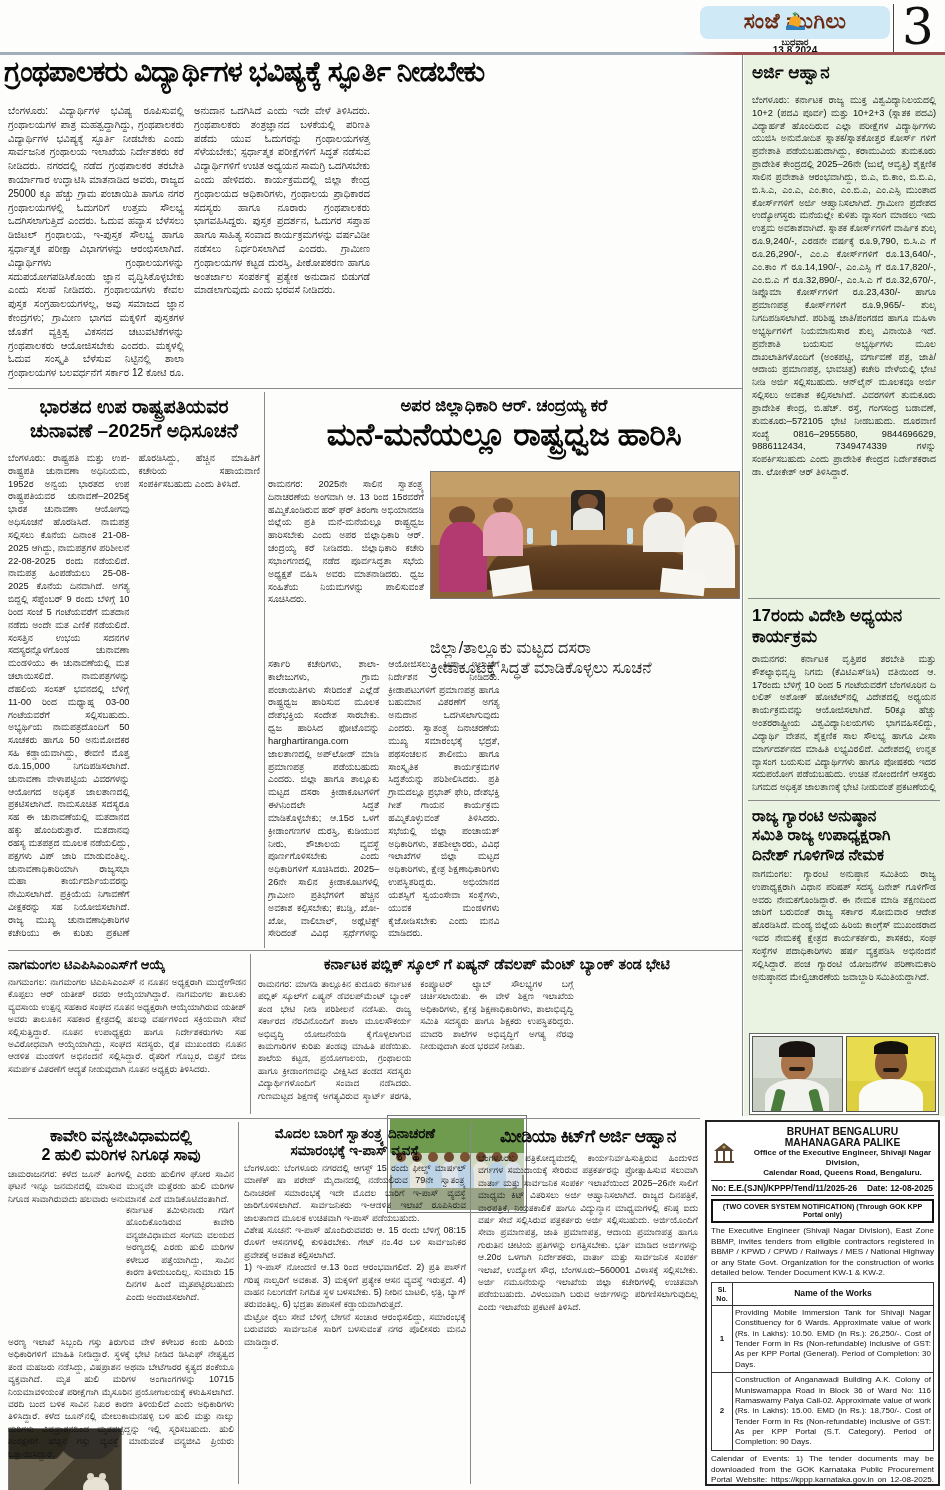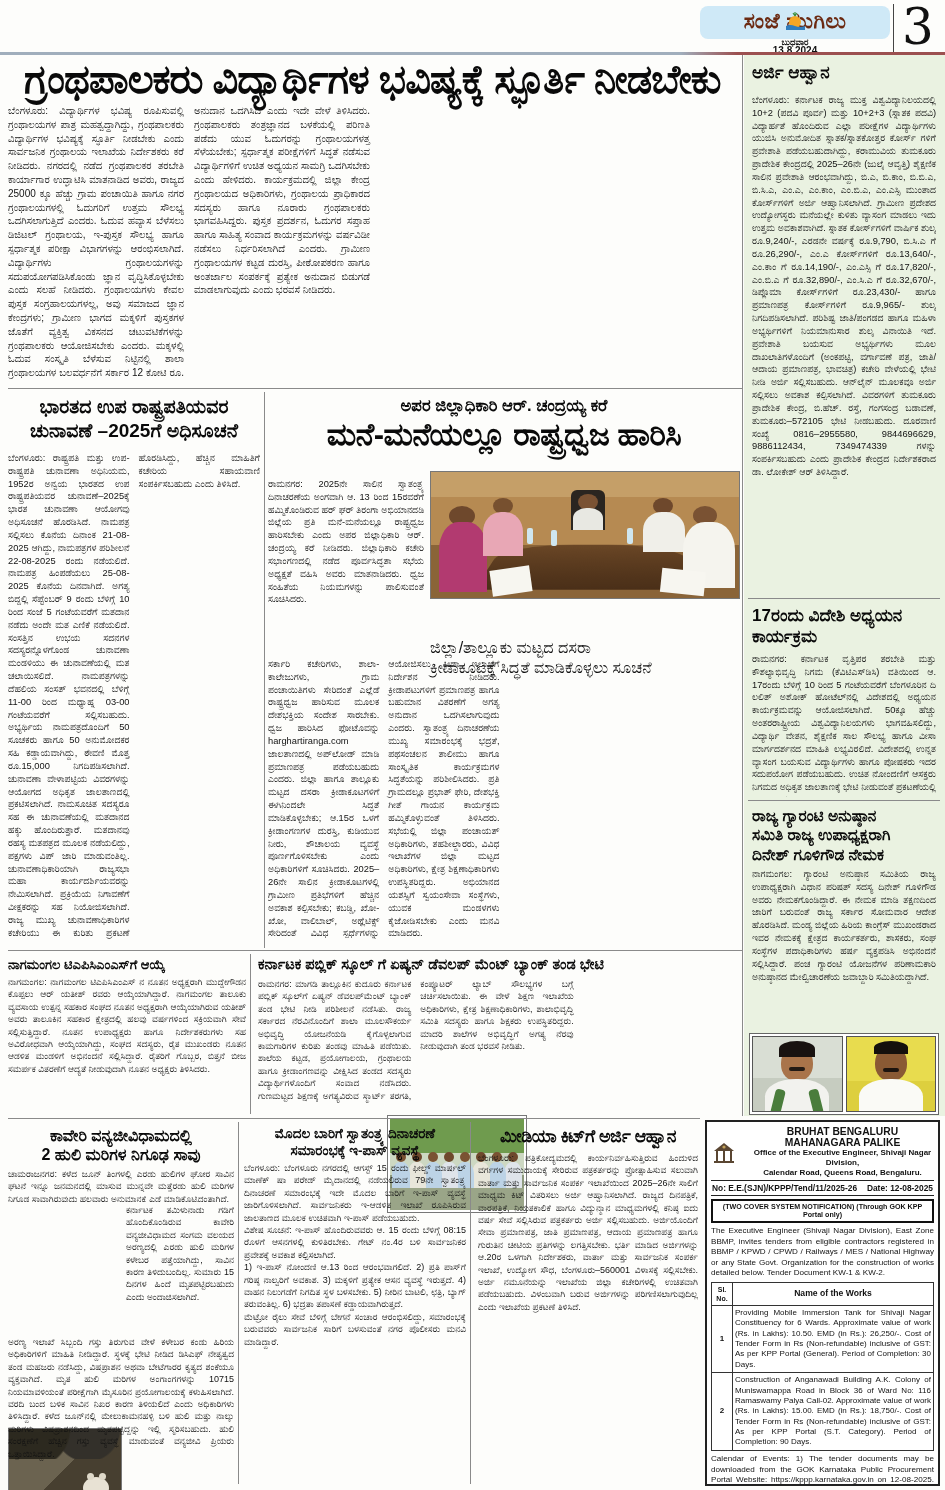--- a/index.html
+++ b/index.html
@@ -47,21 +47,21 @@
     <path d="M2 14 Q6 12 11 14 Q16 16 21 14 L21 18 L2 18 Z" fill="#2e7dbd"></path>
     <path d="M11 4 L9 1 M11 4 L13 1 M11 4 L11 0" stroke="#3d8f3d" stroke-width="1.2" fill="none"></path>
   </svg>
 </div>
 <div class="abs mast-sub" style="left:700px;top:37px;width:190px;text-align:center;">ಬುಧವಾರ</div>
 <div class="abs" style="left:700px;top:45px;width:190px;text-align:center;font-size:10px;font-weight:bold;">13.8.2024</div>
 <div class="abs vline" style="left:893px;top:4px;height:48px;background:#444;"></div>
 <div class="abs pageno" style="left:902px;top:2px;">3</div>
 <div class="abs toprule" style="left:0;top:52px;width:945px;"></div>
 
-<div class="abs hl" style="left:24px;top:57px;width:734px;font-size:40px;line-height:1.1;letter-spacing:-1px;white-space:nowrap;">ಗ್ರಂಥಪಾಲಕರು ವಿದ್ಯಾರ್ಥಿಗಳ ಭವಿಷ್ಯಕ್ಕೆ ಸ್ಫೂರ್ತಿ ನೀಡಬೇಕು</div>
+<div class="abs hl" style="left:4px;top:57px;width:734px;font-size:28px;line-height:1.1;letter-spacing:-1px;white-space:nowrap;">ಗ್ರಂಥಪಾಲಕರು ವಿದ್ಯಾರ್ಥಿಗಳ ಭವಿಷ್ಯಕ್ಕೆ ಸ್ಫೂರ್ತಿ ನೀಡಬೇಕು</div>
 <div class="abs bodytxt" style="left:8px;top:104px;width:734px;height:280px;column-count:4;column-gap:10px;font-size:10px;">ಬೆಂಗಳೂರು: ವಿದ್ಯಾರ್ಥಿಗಳ ಭವಿಷ್ಯ ರೂಪಿಸುವಲ್ಲಿ ಗ್ರಂಥಾಲಯಗಳ ಪಾತ್ರ ಮಹತ್ವದ್ದಾಗಿದ್ದು, ಗ್ರಂಥಪಾಲಕರು ವಿದ್ಯಾರ್ಥಿಗಳ ಭವಿಷ್ಯಕ್ಕೆ ಸ್ಫೂರ್ತಿ ನೀಡಬೇಕು ಎಂದು ಸಾರ್ವಜನಿಕ ಗ್ರಂಥಾಲಯ ಇಲಾಖೆಯ ನಿರ್ದೇಶಕರು ಕರೆ ನೀಡಿದರು. ನಗರದಲ್ಲಿ ನಡೆದ ಗ್ರಂಥಪಾಲಕರ ತರಬೇತಿ ಕಾರ್ಯಾಗಾರ ಉದ್ಘಾಟಿಸಿ ಮಾತನಾಡಿದ ಅವರು, ರಾಜ್ಯದ 25000 ಕ್ಕೂ ಹೆಚ್ಚು ಗ್ರಾಮ ಪಂಚಾಯಿತಿ ಹಾಗೂ ನಗರ ಗ್ರಂಥಾಲಯಗಳಲ್ಲಿ ಓದುಗರಿಗೆ ಉತ್ತಮ ಸೌಲಭ್ಯ ಒದಗಿಸಲಾಗುತ್ತಿದೆ ಎಂದರು. ಓದುವ ಹವ್ಯಾಸ ಬೆಳೆಸಲು ಡಿಜಿಟಲ್ ಗ್ರಂಥಾಲಯ, ಇ-ಪುಸ್ತಕ ಸೌಲಭ್ಯ ಹಾಗೂ ಸ್ಪರ್ಧಾತ್ಮಕ ಪರೀಕ್ಷಾ ವಿಭಾಗಗಳನ್ನು ಆರಂಭಿಸಲಾಗಿದೆ. ವಿದ್ಯಾರ್ಥಿಗಳು ಗ್ರಂಥಾಲಯಗಳನ್ನು ಸದುಪಯೋಗಪಡಿಸಿಕೊಂಡು ಜ್ಞಾನ ವೃದ್ಧಿಸಿಕೊಳ್ಳಬೇಕು ಎಂದು ಸಲಹೆ ನೀಡಿದರು. ಗ್ರಂಥಾಲಯಗಳು ಕೇವಲ ಪುಸ್ತಕ ಸಂಗ್ರಹಾಲಯಗಳಲ್ಲ, ಅವು ಸಮಾಜದ ಜ್ಞಾನ ಕೇಂದ್ರಗಳು; ಗ್ರಾಮೀಣ ಭಾಗದ ಮಕ್ಕಳಿಗೆ ಪುಸ್ತಕಗಳ ಜೊತೆಗೆ ವ್ಯಕ್ತಿತ್ವ ವಿಕಸನದ ಚಟುವಟಿಕೆಗಳನ್ನು ಗ್ರಂಥಪಾಲಕರು ಆಯೋಜಿಸಬೇಕು ಎಂದರು. ಮಕ್ಕಳಲ್ಲಿ ಓದುವ ಸಂಸ್ಕೃತಿ ಬೆಳೆಸುವ ನಿಟ್ಟಿನಲ್ಲಿ ಶಾಲಾ ಗ್ರಂಥಾಲಯಗಳ ಬಲವರ್ಧನೆಗೆ ಸರ್ಕಾರ 12 ಕೋಟಿ ರೂ. ಅನುದಾನ ಒದಗಿಸಿದೆ ಎಂದು ಇದೇ ವೇಳೆ ತಿಳಿಸಿದರು. ಗ್ರಂಥಪಾಲಕರು ತಂತ್ರಜ್ಞಾನದ ಬಳಕೆಯಲ್ಲಿ ಪರಿಣತಿ ಪಡೆದು ಯುವ ಓದುಗರನ್ನು ಗ್ರಂಥಾಲಯಗಳತ್ತ ಸೆಳೆಯಬೇಕು; ಸ್ಪರ್ಧಾತ್ಮಕ ಪರೀಕ್ಷೆಗಳಿಗೆ ಸಿದ್ಧತೆ ನಡೆಸುವ ವಿದ್ಯಾರ್ಥಿಗಳಿಗೆ ಉಚಿತ ಅಧ್ಯಯನ ಸಾಮಗ್ರಿ ಒದಗಿಸಬೇಕು ಎಂದು ಹೇಳಿದರು. ಕಾರ್ಯಕ್ರಮದಲ್ಲಿ ಜಿಲ್ಲಾ ಕೇಂದ್ರ ಗ್ರಂಥಾಲಯದ ಅಧಿಕಾರಿಗಳು, ಗ್ರಂಥಾಲಯ ಪ್ರಾಧಿಕಾರದ ಸದಸ್ಯರು ಹಾಗೂ ನೂರಾರು ಗ್ರಂಥಪಾಲಕರು ಭಾಗವಹಿಸಿದ್ದರು. ಪುಸ್ತಕ ಪ್ರದರ್ಶನ, ಓದುಗರ ಸಪ್ತಾಹ ಹಾಗೂ ಸಾಹಿತ್ಯ ಸಂವಾದ ಕಾರ್ಯಕ್ರಮಗಳನ್ನು ವರ್ಷವಿಡೀ ನಡೆಸಲು ನಿರ್ಧರಿಸಲಾಗಿದೆ ಎಂದರು. ಗ್ರಾಮೀಣ ಗ್ರಂಥಾಲಯಗಳ ಕಟ್ಟಡ ದುರಸ್ತಿ, ಪೀಠೋಪಕರಣ ಹಾಗೂ ಅಂತರ್ಜಾಲ ಸಂಪರ್ಕಕ್ಕೆ ಪ್ರತ್ಯೇಕ ಅನುದಾನ ಬಿಡುಗಡೆ ಮಾಡಲಾಗುವುದು ಎಂದು ಭರವಸೆ ನೀಡಿದರು.</div>
 <div class="abs hline" style="left:8px;top:388px;width:734px;"></div>
 
 <div class="abs" style="left:744px;top:55px;width:201px;height:1061px;background:#eaf2e1;"></div>
 <div class="abs vline" style="left:742px;top:55px;height:1061px;"></div>
 
 <div class="abs hl" style="left:752px;top:63px;width:184px;font-size:17px;">ಅರ್ಜಿ ಆಹ್ವಾನ</div>
 <div class="abs bodytxt" style="left:752px;top:94px;width:184px;height:500px;font-size:9.3px;">ಬೆಂಗಳೂರು: ಕರ್ನಾಟಕ ರಾಜ್ಯ ಮುಕ್ತ ವಿಶ್ವವಿದ್ಯಾನಿಲಯದಲ್ಲಿ 10+2 (ಪದವಿ ಪೂರ್ವ) ಮತ್ತು 10+2+3 (ಸ್ನಾತಕ ಪದವಿ) ವಿದ್ಯಾರ್ಹತೆ ಹೊಂದಿರುವ ಎಲ್ಲಾ ಪರೀಕ್ಷೆಗಳ ವಿದ್ಯಾರ್ಥಿಗಳು ಯುಜಿಸಿ ಅನುಮೋದಿತ ಸ್ನಾತಕ/ಸ್ನಾತಕೋತ್ತರ ಕೋರ್ಸ್ ಗಳಿಗೆ ಪ್ರವೇಶಾತಿ ಪಡೆಯಬಹುದಾಗಿದ್ದು, ಕರಾಮುವಿಯ ತುಮಕೂರು ಪ್ರಾದೇಶಿಕ ಕೇಂದ್ರದಲ್ಲಿ 2025–26ನೇ (ಜುಲೈ ಆವೃತ್ತಿ) ಶೈಕ್ಷಣಿಕ ಸಾಲಿನ ಪ್ರವೇಶಾತಿ ಆರಂಭವಾಗಿದ್ದು, ಬಿ.ಎ, ಬಿ.ಕಾಂ, ಬಿ.ಬಿ.ಎ, ಬಿ.ಸಿ.ಎ, ಎಂ.ಎ, ಎಂ.ಕಾಂ, ಎಂ.ಬಿ.ಎ, ಎಂ.ಎಸ್ಸಿ ಮುಂತಾದ ಕೋರ್ಸ್‌ಗಳಿಗೆ ಅರ್ಜಿ ಆಹ್ವಾನಿಸಲಾಗಿದೆ. ಗ್ರಾಮೀಣ ಪ್ರದೇಶದ ಉದ್ಯೋಗಸ್ಥರು ಮನೆಯಲ್ಲೇ ಕುಳಿತು ವ್ಯಾಸಂಗ ಮಾಡಲು ಇದು ಉತ್ತಮ ಅವಕಾಶವಾಗಿದೆ. ಸ್ನಾತಕ ಕೋರ್ಸ್‌ಗಳಿಗೆ ವಾರ್ಷಿಕ ಶುಲ್ಕ ರೂ.9,240/-, ಎರಡನೇ ವರ್ಷಕ್ಕೆ ರೂ.9,790, ಬಿ.ಸಿ.ಎ ಗೆ ರೂ.26,290/-, ಎಂ.ಎ ಕೋರ್ಸ್‌ಗಳಿಗೆ ರೂ.13,640/-, ಎಂ.ಕಾಂ ಗೆ ರೂ.14,190/-, ಎಂ.ಎಸ್ಸಿ ಗೆ ರೂ.17,820/-, ಎಂ.ಬಿ.ಎ ಗೆ ರೂ.32,890/-, ಎಂ.ಸಿ.ಎ ಗೆ ರೂ.32,670/-, ಡಿಪ್ಲೊಮಾ ಕೋರ್ಸ್‌ಗಳಿಗೆ ರೂ.23,430/- ಹಾಗೂ ಪ್ರಮಾಣಪತ್ರ ಕೋರ್ಸ್‌ಗಳಿಗೆ ರೂ.9,965/- ಶುಲ್ಕ ನಿಗದಿಪಡಿಸಲಾಗಿದೆ. ಪರಿಶಿಷ್ಟ ಜಾತಿ/ಪಂಗಡದ ಹಾಗೂ ಮಹಿಳಾ ಅಭ್ಯರ್ಥಿಗಳಿಗೆ ನಿಯಮಾನುಸಾರ ಶುಲ್ಕ ವಿನಾಯಿತಿ ಇದೆ. ಪ್ರವೇಶಾತಿ ಬಯಸುವ ಅಭ್ಯರ್ಥಿಗಳು ಮೂಲ ದಾಖಲಾತಿಗಳೊಂದಿಗೆ (ಅಂಕಪಟ್ಟಿ, ವರ್ಗಾವಣೆ ಪತ್ರ, ಜಾತಿ/ಆದಾಯ ಪ್ರಮಾಣಪತ್ರ, ಭಾವಚಿತ್ರ) ಕಚೇರಿ ವೇಳೆಯಲ್ಲಿ ಭೇಟಿ ನೀಡಿ ಅರ್ಜಿ ಸಲ್ಲಿಸಬಹುದು. ಆನ್‌ಲೈನ್ ಮೂಲಕವೂ ಅರ್ಜಿ ಸಲ್ಲಿಸಲು ಅವಕಾಶ ಕಲ್ಪಿಸಲಾಗಿದೆ. ವಿವರಗಳಿಗೆ ತುಮಕೂರು ಪ್ರಾದೇಶಿಕ ಕೇಂದ್ರ, ಬಿ.ಹೆಚ್. ರಸ್ತೆ, ಗಂಗಸಂದ್ರ ಬಡಾವಣೆ, ತುಮಕೂರು–572105 ಭೇಟಿ ನೀಡಬಹುದು. ದೂರವಾಣಿ ಸಂಖ್ಯೆ 0816–2955580, 9844696629, 9886112434, 7349474339 ಗಳನ್ನು ಸಂಪರ್ಕಿಸಬಹುದು ಎಂದು ಪ್ರಾದೇಶಿಕ ಕೇಂದ್ರದ ನಿರ್ದೇಶಕರಾದ ಡಾ. ಲೋಕೇಶ್ ಆರ್ ತಿಳಿಸಿದ್ದಾರೆ.</div>
 
 <div class="abs hline" style="left:748px;top:598px;width:192px;"></div>
@@ -124,21 +124,21 @@
 <div class="abs caption-sub pre" style="left:430px;top:602px;width:308px;font-size:16px;">ಜಿಲ್ಲಾ/ತಾಲ್ಲೂಕು ಮಟ್ಟದ ದಸರಾ
 ಕ್ರೀಡಾಕೂಟಕ್ಕೆ ಸಿದ್ಧತೆ ಮಾಡಿಕೊಳ್ಳಲು ಸೂಚನೆ</div>
 <div class="abs bodytxt" style="left:268px;top:658px;width:472px;height:288px;column-count:4;column-gap:9px;font-size:9.3px;">ಸರ್ಕಾರಿ ಕಚೇರಿಗಳು, ಶಾಲಾ-ಕಾಲೇಜುಗಳು, ಗ್ರಾಮ ಪಂಚಾಯಿತಿಗಳು ಸೇರಿದಂತೆ ಎಲ್ಲೆಡೆ ರಾಷ್ಟ್ರಧ್ವಜ ಹಾರಿಸುವ ಮೂಲಕ ದೇಶಭಕ್ತಿಯ ಸಂದೇಶ ಸಾರಬೇಕು. ಧ್ವಜ ಹಾರಿಸಿದ ಫೋಟೊವನ್ನು harghartiranga.com ಜಾಲತಾಣದಲ್ಲಿ ಅಪ್‌ಲೋಡ್ ಮಾಡಿ ಪ್ರಮಾಣಪತ್ರ ಪಡೆಯಬಹುದು ಎಂದರು. ಜಿಲ್ಲಾ ಹಾಗೂ ತಾಲ್ಲೂಕು ಮಟ್ಟದ ದಸರಾ ಕ್ರೀಡಾಕೂಟಗಳಿಗೆ ಈಗಿನಿಂದಲೇ ಸಿದ್ಧತೆ ಮಾಡಿಕೊಳ್ಳಬೇಕು; ಆ.15ರ ಒಳಗೆ ಕ್ರೀಡಾಂಗಣಗಳ ದುರಸ್ತಿ, ಕುಡಿಯುವ ನೀರು, ಶೌಚಾಲಯ ವ್ಯವಸ್ಥೆ ಪೂರ್ಣಗೊಳಿಸಬೇಕು ಎಂದು ಅಧಿಕಾರಿಗಳಿಗೆ ಸೂಚಿಸಿದರು. 2025–26ನೇ ಸಾಲಿನ ಕ್ರೀಡಾಕೂಟಗಳಲ್ಲಿ ಗ್ರಾಮೀಣ ಪ್ರತಿಭೆಗಳಿಗೆ ಹೆಚ್ಚಿನ ಅವಕಾಶ ಕಲ್ಪಿಸಬೇಕು; ಕಬಡ್ಡಿ, ಖೋ-ಖೋ, ವಾಲಿಬಾಲ್, ಅಥ್ಲೆಟಿಕ್ಸ್ ಸೇರಿದಂತೆ ವಿವಿಧ ಸ್ಪರ್ಧೆಗಳನ್ನು ಆಯೋಜಿಸಲು ಕ್ರೀಡಾ ಇಲಾಖೆಗೆ ನಿರ್ದೇಶನ ನೀಡಿದರು. ಕ್ರೀಡಾಪಟುಗಳಿಗೆ ಪ್ರಮಾಣಪತ್ರ ಹಾಗೂ ಬಹುಮಾನ ವಿತರಣೆಗೆ ಅಗತ್ಯ ಅನುದಾನ ಒದಗಿಸಲಾಗುವುದು ಎಂದರು. ಸ್ವಾತಂತ್ರ್ಯ ದಿನಾಚರಣೆಯ ಮುಖ್ಯ ಸಮಾರಂಭಕ್ಕೆ ಭದ್ರತೆ, ಪಥಸಂಚಲನ ತಾಲೀಮು ಹಾಗೂ ಸಾಂಸ್ಕೃತಿಕ ಕಾರ್ಯಕ್ರಮಗಳ ಸಿದ್ಧತೆಯನ್ನು ಪರಿಶೀಲಿಸಿದರು. ಪ್ರತಿ ಗ್ರಾಮದಲ್ಲೂ ಪ್ರಭಾತ್ ಫೇರಿ, ದೇಶಭಕ್ತಿ ಗೀತೆ ಗಾಯನ ಕಾರ್ಯಕ್ರಮ ಹಮ್ಮಿಕೊಳ್ಳುವಂತೆ ತಿಳಿಸಿದರು. ಸಭೆಯಲ್ಲಿ ಜಿಲ್ಲಾ ಪಂಚಾಯತ್ ಅಧಿಕಾರಿಗಳು, ತಹಶೀಲ್ದಾರರು, ವಿವಿಧ ಇಲಾಖೆಗಳ ಜಿಲ್ಲಾ ಮಟ್ಟದ ಅಧಿಕಾರಿಗಳು, ಕ್ಷೇತ್ರ ಶಿಕ್ಷಣಾಧಿಕಾರಿಗಳು ಉಪಸ್ಥಿತರಿದ್ದರು. ಅಭಿಯಾನದ ಯಶಸ್ಸಿಗೆ ಸ್ವಯಂಸೇವಾ ಸಂಸ್ಥೆಗಳು, ಯುವಕ ಮಂಡಳಗಳು ಕೈಜೋಡಿಸಬೇಕು ಎಂದು ಮನವಿ ಮಾಡಿದರು.</div>
 
 <div class="abs hline" style="left:8px;top:950px;width:734px;"></div>
 
 <div class="abs hl" style="left:8px;top:957px;width:238px;font-size:13px;">ನಾಗಮಂಗಲ ಟಿಎಪಿಸಿಎಂಎಸ್‌ಗೆ ಆಯ್ಕೆ</div>
 <div class="abs bodytxt" style="left:8px;top:976px;width:238px;height:136px;font-size:9px;">ನಾಗಮಂಗಲ: ನಾಗಮಂಗಲ ಟಿಎಪಿಸಿಎಂಎಸ್ ನ ನೂತನ ಅಧ್ಯಕ್ಷರಾಗಿ ಮುದ್ದೇಗೌಡನ ಕೊಪ್ಪಲು ಆರ್ ಯತೀಶ್ ರವರು ಆಯ್ಕೆಯಾಗಿದ್ದಾರೆ. ನಾಗಮಂಗಲ ತಾಲೂಕು ವ್ಯವಸಾಯ ಉತ್ಪನ್ನ ಸಹಕಾರ ಸಂಘದ ನೂತನ ಅಧ್ಯಕ್ಷರಾಗಿ ಆಯ್ಕೆಯಾಗಿರುವ ಯತೀಶ್ ಅವರು ತಾಲೂಕಿನ ಸಹಕಾರ ಕ್ಷೇತ್ರದಲ್ಲಿ ಹಲವು ವರ್ಷಗಳಿಂದ ಸಕ್ರಿಯವಾಗಿ ಸೇವೆ ಸಲ್ಲಿಸುತ್ತಿದ್ದಾರೆ. ನೂತನ ಉಪಾಧ್ಯಕ್ಷರು ಹಾಗೂ ನಿರ್ದೇಶಕರುಗಳು ಸಹ ಅವಿರೋಧವಾಗಿ ಆಯ್ಕೆಯಾಗಿದ್ದು, ಸಂಘದ ಸದಸ್ಯರು, ರೈತ ಮುಖಂಡರು ನೂತನ ಆಡಳಿತ ಮಂಡಳಿಗೆ ಅಭಿನಂದನೆ ಸಲ್ಲಿಸಿದ್ದಾರೆ. ರೈತರಿಗೆ ಗೊಬ್ಬರ, ಬಿತ್ತನೆ ಬೀಜ ಸಮರ್ಪಕ ವಿತರಣೆಗೆ ಆದ್ಯತೆ ನೀಡುವುದಾಗಿ ನೂತನ ಅಧ್ಯಕ್ಷರು ತಿಳಿಸಿದರು.</div>
 <div class="abs vline" style="left:250px;top:954px;height:160px;"></div>
 
-<div class="abs hl" style="left:258px;top:956px;width:478px;font-size:14.5px;">ಕರ್ನಾಟಕ ಪಬ್ಲಿಕ್ ಸ್ಕೂಲ್ ಗೆ ಏಷ್ಯನ್ ಡೆವಲಪ್ ಮೆಂಟ್ ಬ್ಯಾಂಕ್ ತಂಡ ಭೇಟಿ</div>
+<div class="abs hl" style="left:258px;top:956px;width:478px;font-size:14.5px;text-align:center;">ಕರ್ನಾಟಕ ಪಬ್ಲಿಕ್ ಸ್ಕೂಲ್ ಗೆ ಏಷ್ಯನ್ ಡೆವಲಪ್ ಮೆಂಟ್ ಬ್ಯಾಂಕ್ ತಂಡ ಭೇಟಿ</div>
 <div class="abs bodytxt" style="left:258px;top:978px;width:478px;height:134px;column-count:3;column-gap:9px;font-size:9px;">ರಾಮನಗರ: ಮಾಗಡಿ ತಾಲ್ಲೂಕಿನ ಕುದೂರು ಕರ್ನಾಟಕ ಪಬ್ಲಿಕ್ ಸ್ಕೂಲ್‌ಗೆ ಏಷ್ಯನ್ ಡೆವಲಪ್‌ಮೆಂಟ್ ಬ್ಯಾಂಕ್ ತಂಡ ಭೇಟಿ ನೀಡಿ ಪರಿಶೀಲನೆ ನಡೆಸಿತು. ರಾಜ್ಯ ಸರ್ಕಾರದ ನೆರವಿನೊಂದಿಗೆ ಶಾಲಾ ಮೂಲಸೌಕರ್ಯ ಅಭಿವೃದ್ಧಿ ಯೋಜನೆಯಡಿ ಕೈಗೊಳ್ಳಲಾಗುವ ಕಾಮಗಾರಿಗಳ ಕುರಿತು ತಂಡವು ಮಾಹಿತಿ ಪಡೆಯಿತು. ಶಾಲೆಯ ಕಟ್ಟಡ, ಪ್ರಯೋಗಾಲಯ, ಗ್ರಂಥಾಲಯ ಹಾಗೂ ಕ್ರೀಡಾಂಗಣವನ್ನು ವೀಕ್ಷಿಸಿದ ತಂಡದ ಸದಸ್ಯರು ವಿದ್ಯಾರ್ಥಿಗಳೊಂದಿಗೆ ಸಂವಾದ ನಡೆಸಿದರು. ಗುಣಮಟ್ಟದ ಶಿಕ್ಷಣಕ್ಕೆ ಅಗತ್ಯವಿರುವ ಸ್ಮಾರ್ಟ್ ತರಗತಿ, ಕಂಪ್ಯೂಟರ್ ಲ್ಯಾಬ್ ಸೌಲಭ್ಯಗಳ ಬಗ್ಗೆ ಚರ್ಚಿಸಲಾಯಿತು. ಈ ವೇಳೆ ಶಿಕ್ಷಣ ಇಲಾಖೆಯ ಅಧಿಕಾರಿಗಳು, ಕ್ಷೇತ್ರ ಶಿಕ್ಷಣಾಧಿಕಾರಿಗಳು, ಶಾಲಾಭಿವೃದ್ಧಿ ಸಮಿತಿ ಸದಸ್ಯರು ಹಾಗೂ ಶಿಕ್ಷಕರು ಉಪಸ್ಥಿತರಿದ್ದರು. ಮಾದರಿ ಶಾಲೆಗಳ ಅಭಿವೃದ್ಧಿಗೆ ಅಗತ್ಯ ನೆರವು ನೀಡುವುದಾಗಿ ತಂಡ ಭರವಸೆ ನೀಡಿತು.</div>
 
 <div class="abs photo" style="left:388px;top:988px;width:134px;height:92px;border:2px solid #fff;outline:1px solid #777;background:linear-gradient(180deg,#6f9b4e 0 38%,#cdd8c2 38% 62%,#8e9a7e 62% 100%);">
   <div style="position:absolute;left:6px;top:34px;width:10px;height:10px;border-radius:50%;background:#7a5233;box-shadow:16px 0 0 #6e482c,32px 0 0 #7a5233,48px 0 0 #6e482c,64px 0 0 #7a5233,80px 0 0 #6e482c,96px 0 0 #7a5233,112px 0 0 #6e482c;"></div>
   <div style="position:absolute;left:2px;top:44px;width:18px;height:26px;border-radius:45% 45% 0 0;background:#bcd3e6;box-shadow:16px 0 0 #e8e6da,32px 0 0 #bcd3e6,48px 0 0 #dfe4ea,64px 0 0 #bcd3e6,80px 0 0 #e8e6da,96px 0 0 #bcd3e6,112px 0 0 #dfe4ea;"></div>
   <div style="position:absolute;left:0;top:70px;width:100%;height:22px;background:#9aa588;"></div>
 </div>
 
 <div class="abs hline" style="left:8px;top:1118px;width:692px;"></div>
 

